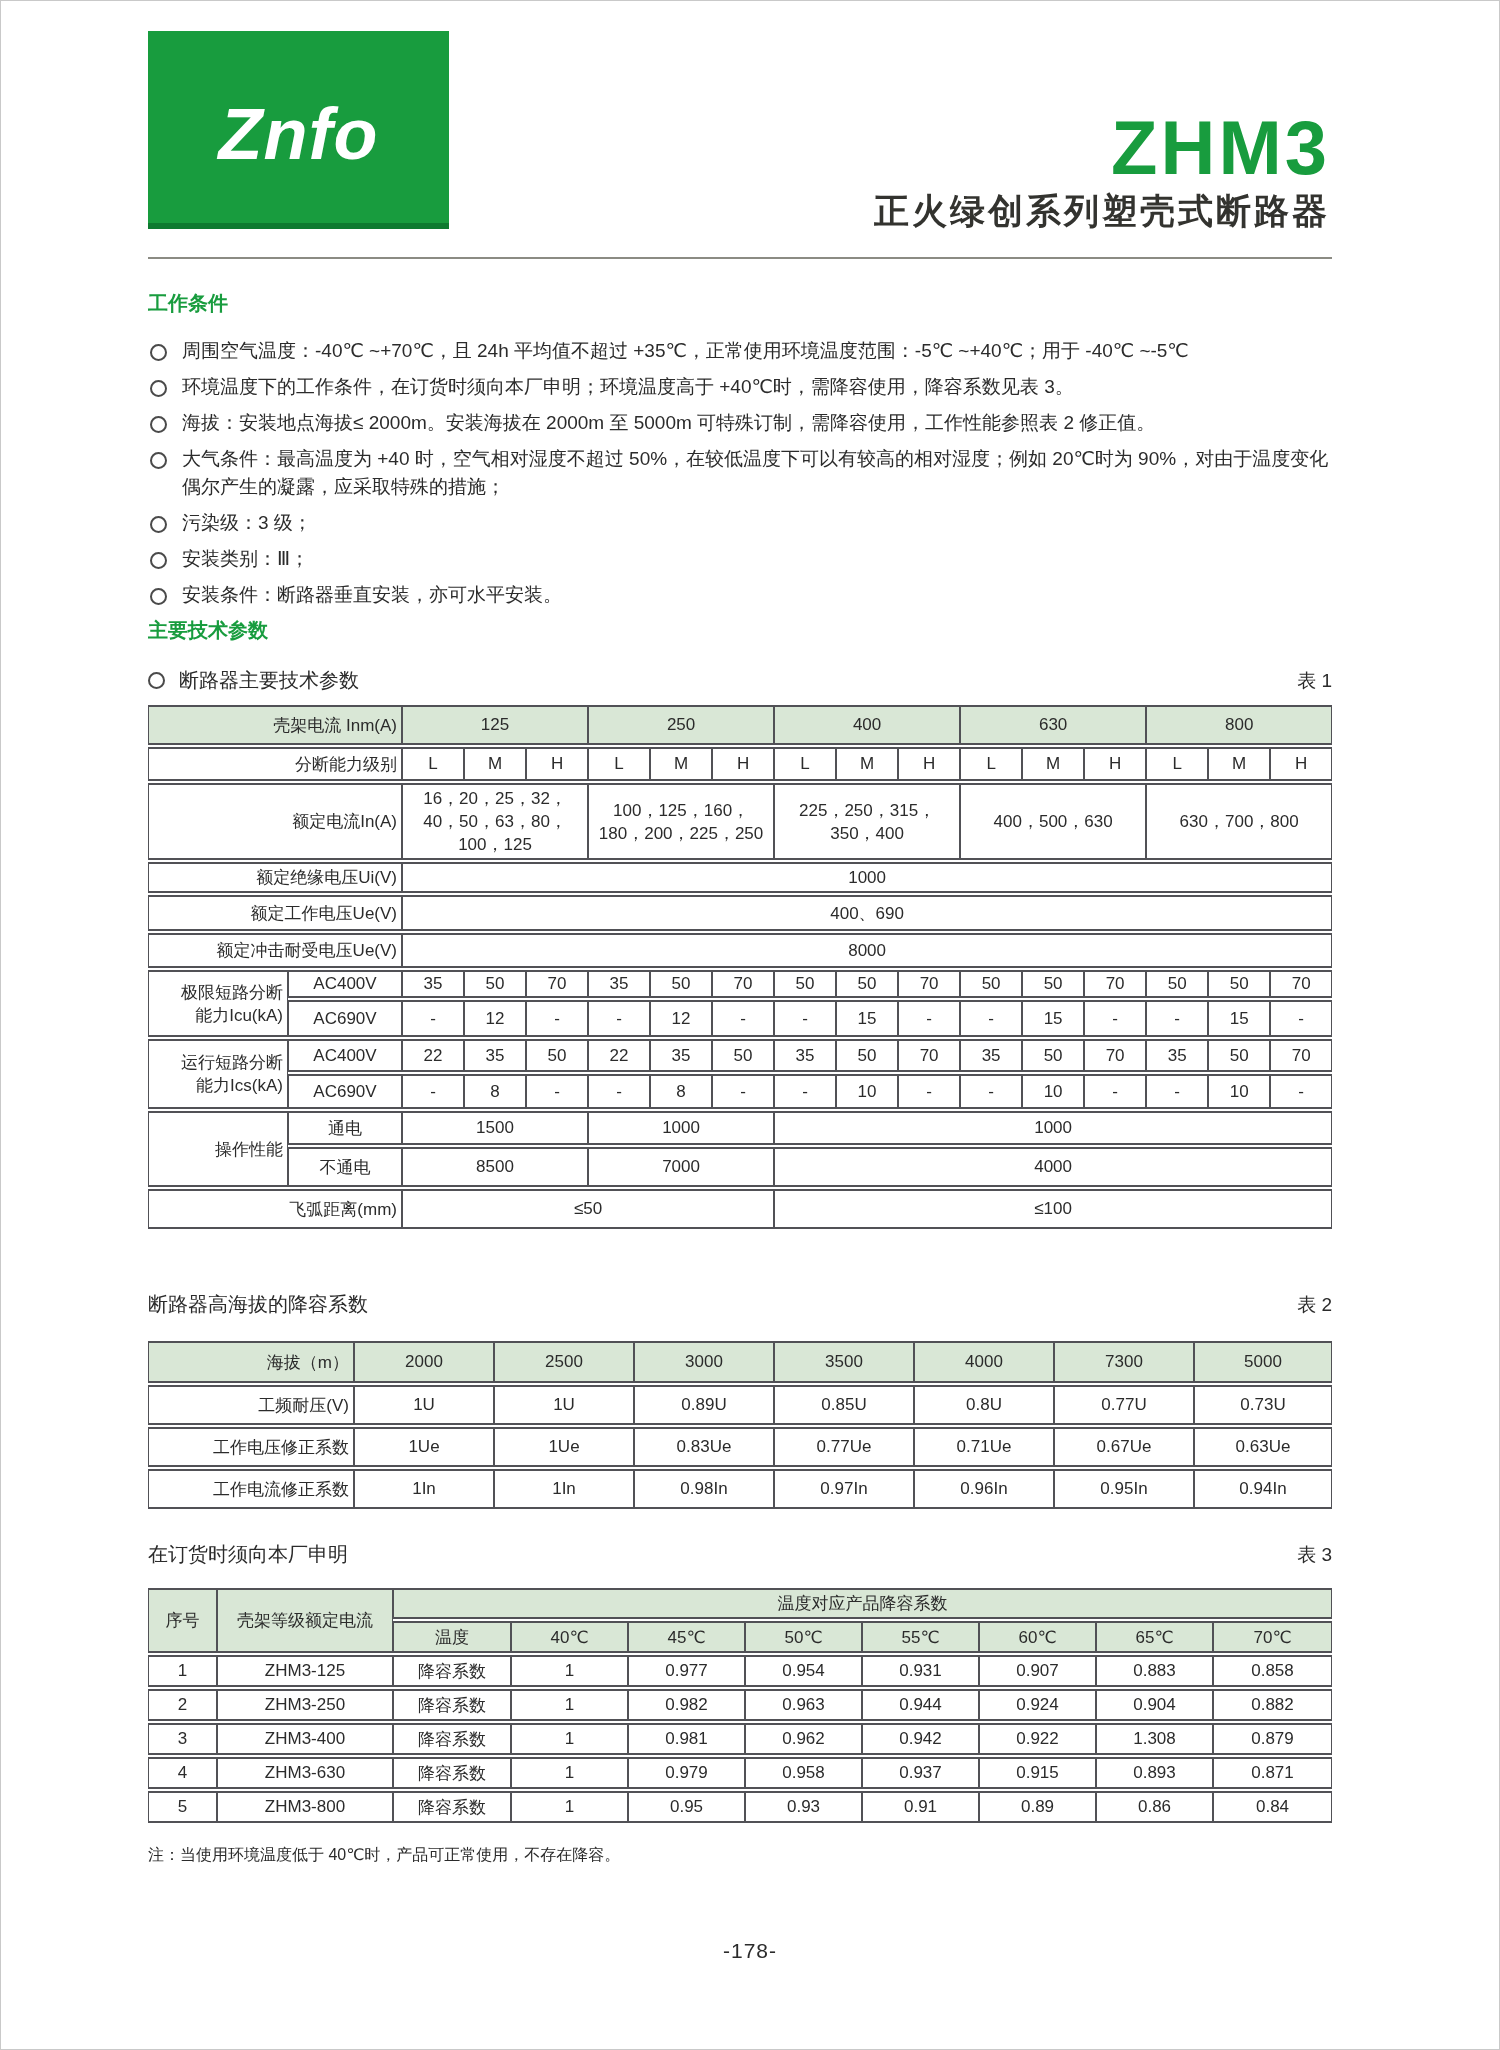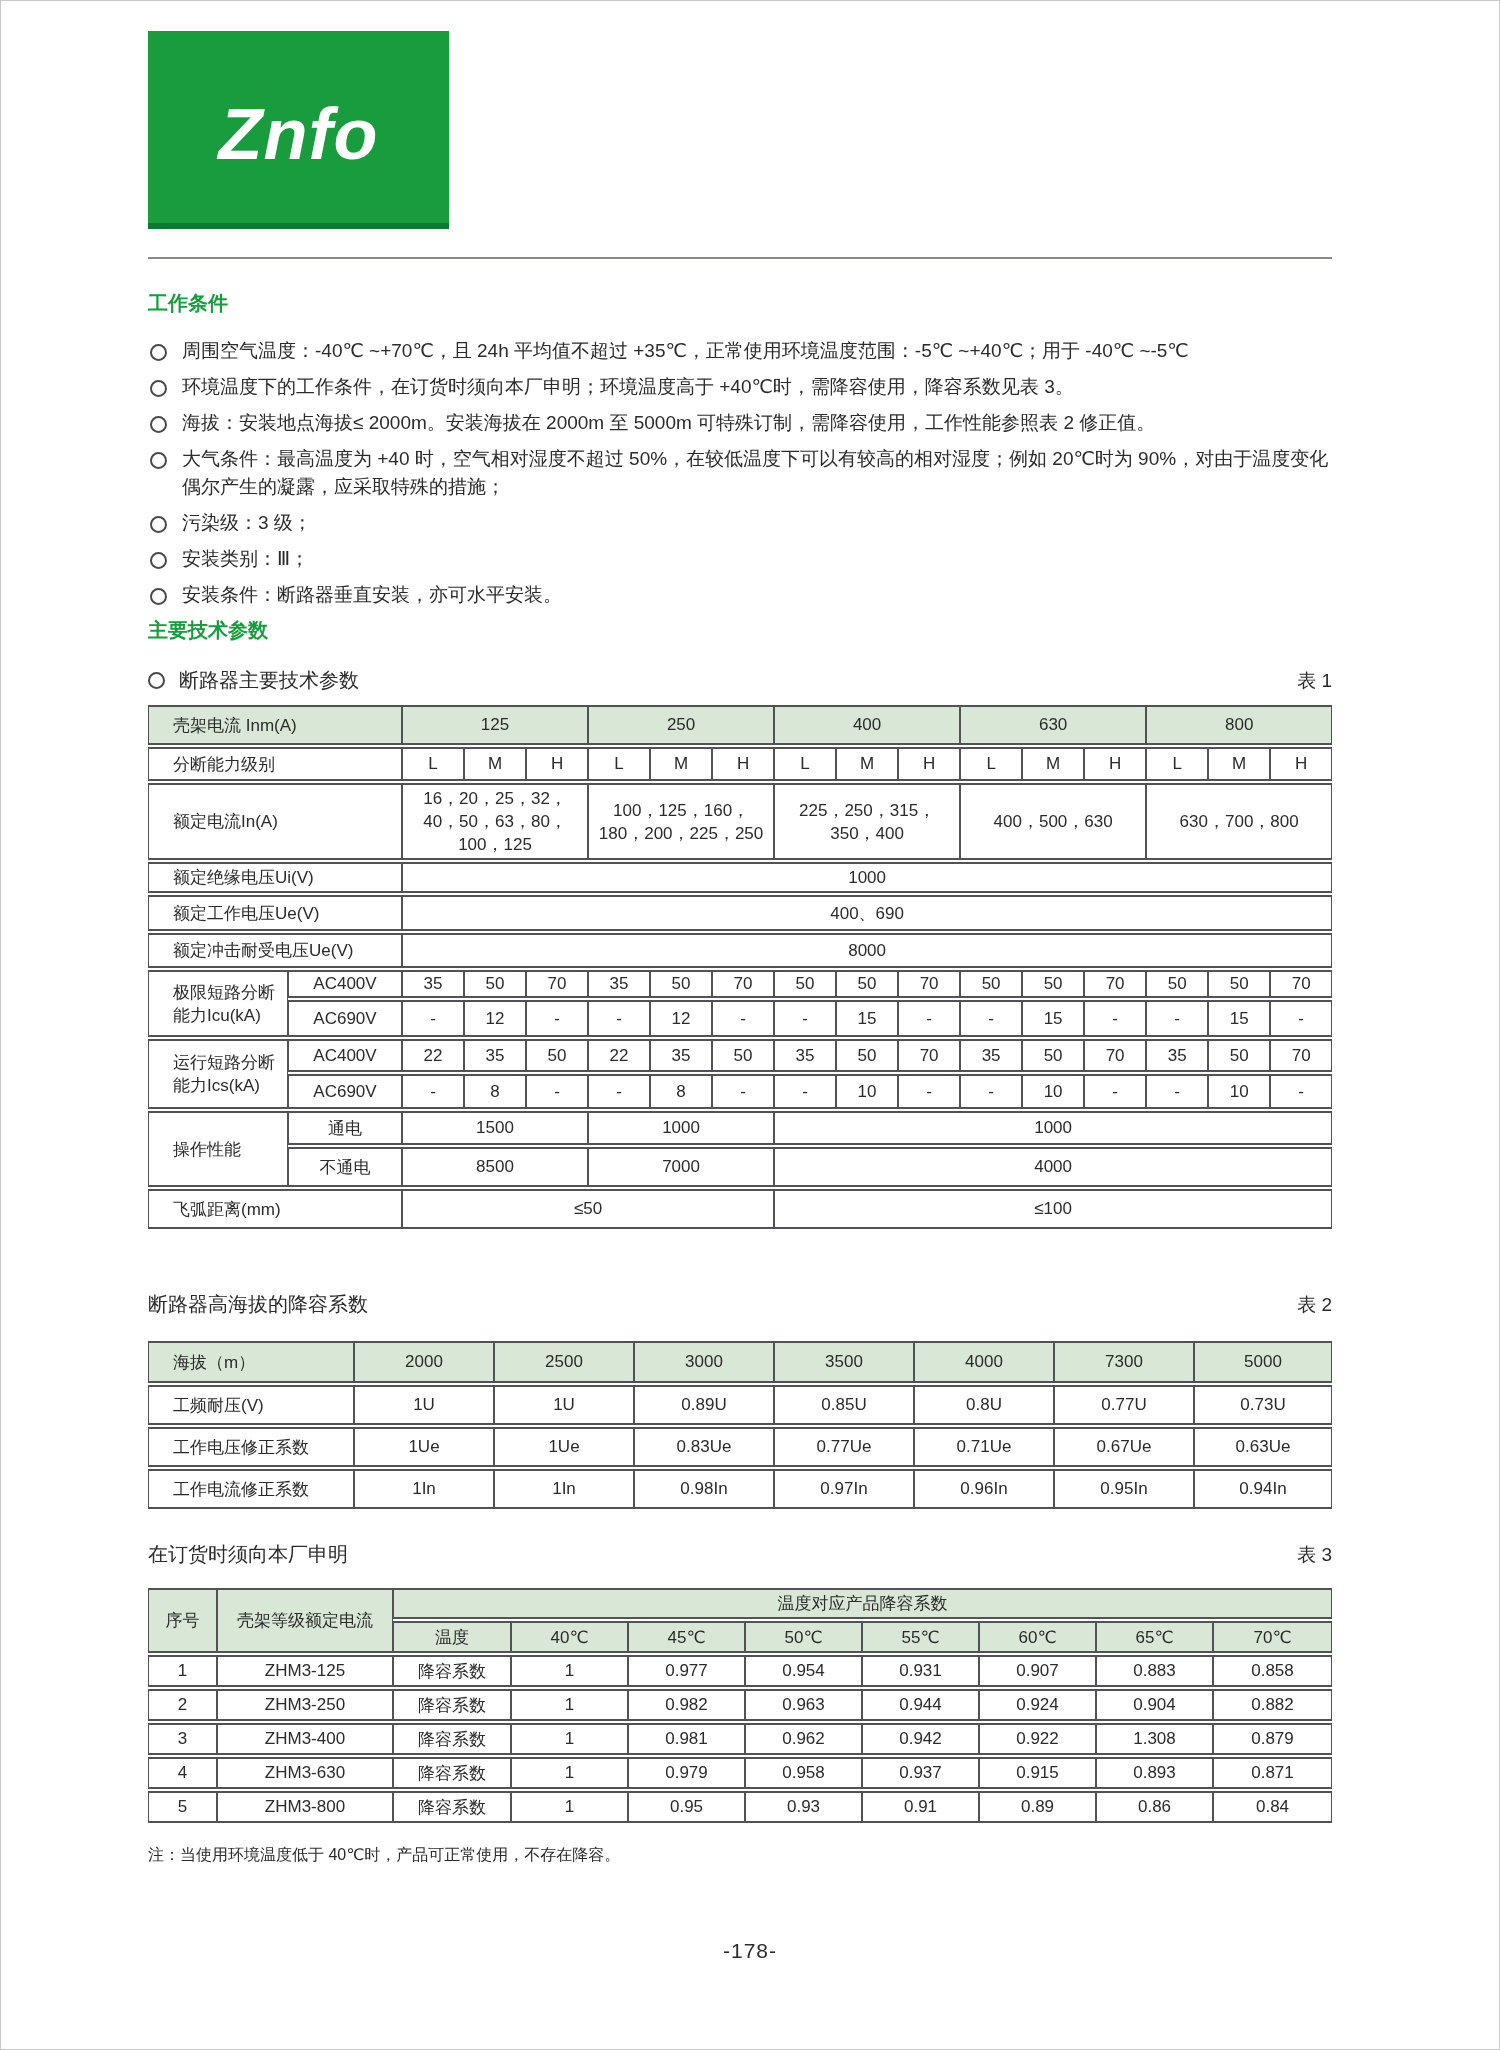--- a/index.html
+++ b/index.html
@@ -35,38 +35,42 @@
   .cap-mark{width:13px;height:13px;border:2px solid #4a4a4a;border-radius:50%;margin-right:14px;}
 
   
   table{border-collapse:separate;border-spacing:0 2px;table-layout:fixed;position:absolute;
         left:147px;width:1184px;}
   #table1{top:702px;}
   #table2{top:1338px;}
   #table3{top:1585px;}
   td{border:1px solid #515156;border-top-width:2px;border-bottom-width:2px;background:#ffffff;
      text-align:center;font-size:17px;color:#2b2b2b;padding:2px 4px;overflow:hidden;}
-  td.lbl{text-align:left;padding-left:24px;}
+  td.lbl{text-align:right;padding-left:24px;}
   td.g{background:#d9e7d6;}
   tr.r42{height:42px;} tr.r40{height:40px;} tr.r38{height:23px;} tr.r37{height:37px;}
   tr.r36{height:36px;} tr.r35{height:35px;} tr.r34{height:34px;} tr.r33{height:33px;}
   tr.r72{height:72px;} tr.r30{height:30px;} tr.r32{height:32px;}
 
   
   .note{position:absolute;left:147px;top:1844px;font-size:16px;color:#2b2b2b;}
   .pagenum{position:absolute;left:0;top:1938px;width:100%;text-align:center;font-size:21px;
            color:#2b2b2b;letter-spacing:1px;}
 </style>
 </head>
 <body>
 
 <div class="page">
 
   <div class="logo">
     <span class="logo-text">Znfo</span>
+  </div>
+  <div class="header-right">
+    <div class="model">ZHM3</div>
+    <div class="series">正火绿创系列塑壳式断路器</div>
   </div>
   <div class="rule"></div>
 
   <div class="sec-title" id="t-conditions">工作条件</div>
   <div class="bullets">
     <div class="b-item">
         <span class="b-mark"></span>
         <span>周围空气温度：-40℃ ~+70℃，且 24h 平均值不超过 +35℃，正常使用环境温度范围：-5℃ ~+40℃；用于 -40℃ ~-5℃</span>
       </div>
     <div class="b-item">

